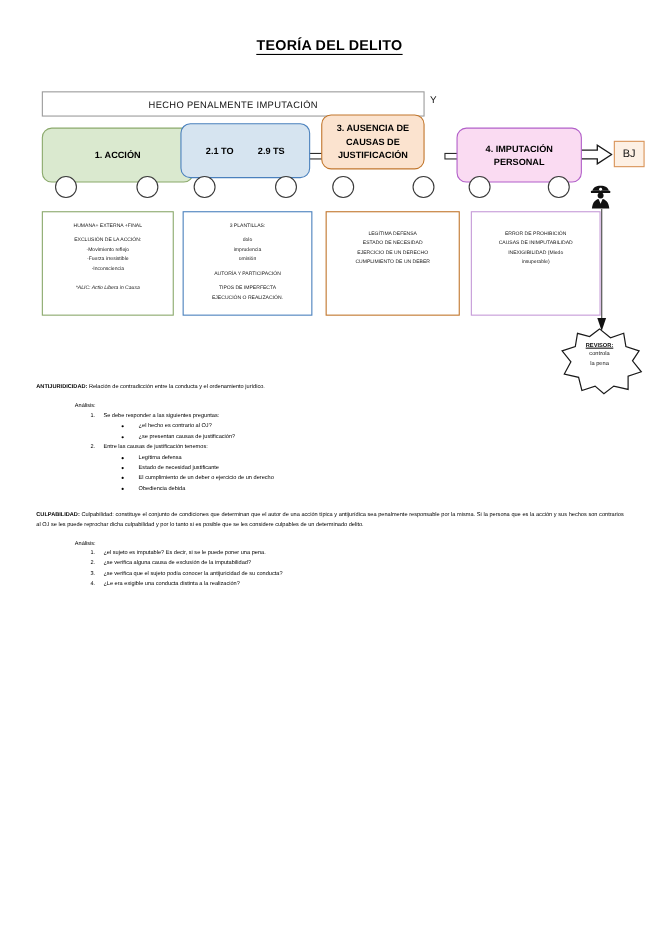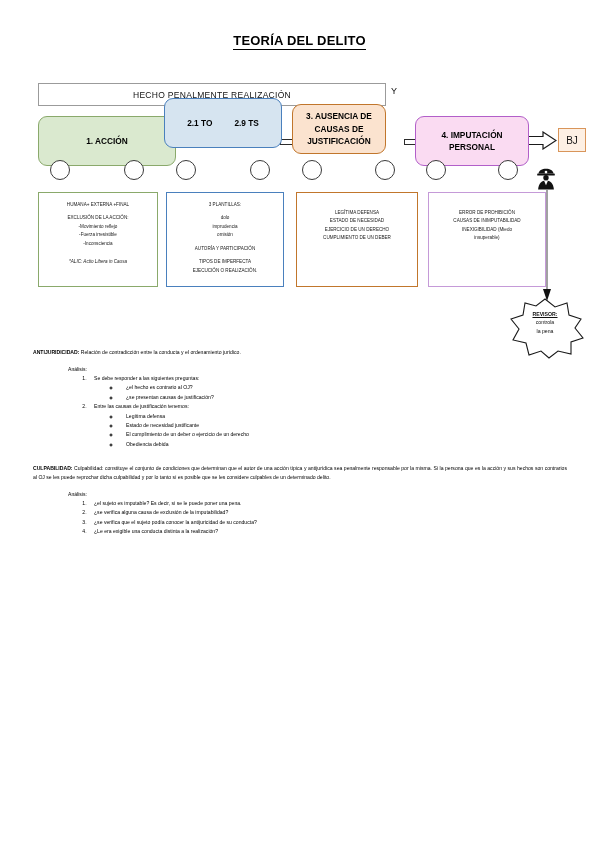--- a/index.html
+++ b/index.html
@@ -59,21 +59,21 @@
     justify-content: center;
     text-align: center;
     font-size: 8.3px;
     font-weight: bold;
     line-height: 1.5;
     padding: 2px 5px;
     z-index: 3;
   }
   #car-1 { left: 38px;  top: 116px; width: 138px; height: 50px;
            background: #dae9cf; border: 1.6px solid #8aa96b; }
-  #car-2 { left: 164px; top: 98px; width: 118px; height: 50px;
+  #car-2 { left: 164px; top: 112px; width: 118px; height: 50px;
            background: #d6e4f0; border: 1.6px solid #4a80bd; }
   #car-3 { left: 292px; top: 104px; width: 94px; height: 50px;
            background: #fbe3cf; border: 1.6px solid #c1762c; }
   #car-4 { left: 415px; top: 116px; width: 114px; height: 50px;
            background: #fadbf2; border: 1.6px solid #b25fc9; }
 
   .car-2-inner { display: flex; gap: 22px; }
 
   
   .wheel {
@@ -195,21 +195,21 @@
 </head>
 <body>
 
 <div class="page">
 
   <div class="doc-title">
     <span>TEORÍA DEL DELITO</span>
   </div>
 
   <div class="banner" id="banner-left">
-    <span>HECHO PENALMENTE REALIZACIÓN</span>
+    <span>HECHO PENALMENTE IMPUTACIÓN</span>
   </div>
   <div class="banner-conj">Y</div>
 
   <div class="coupler" id="coupler-1"></div>
   <div class="coupler" id="coupler-2"></div>
   <div class="coupler" id="coupler-3"></div>
 
   <div class="car" id="car-1">
     <span>1. ACCIÓN</span>
   </div>

